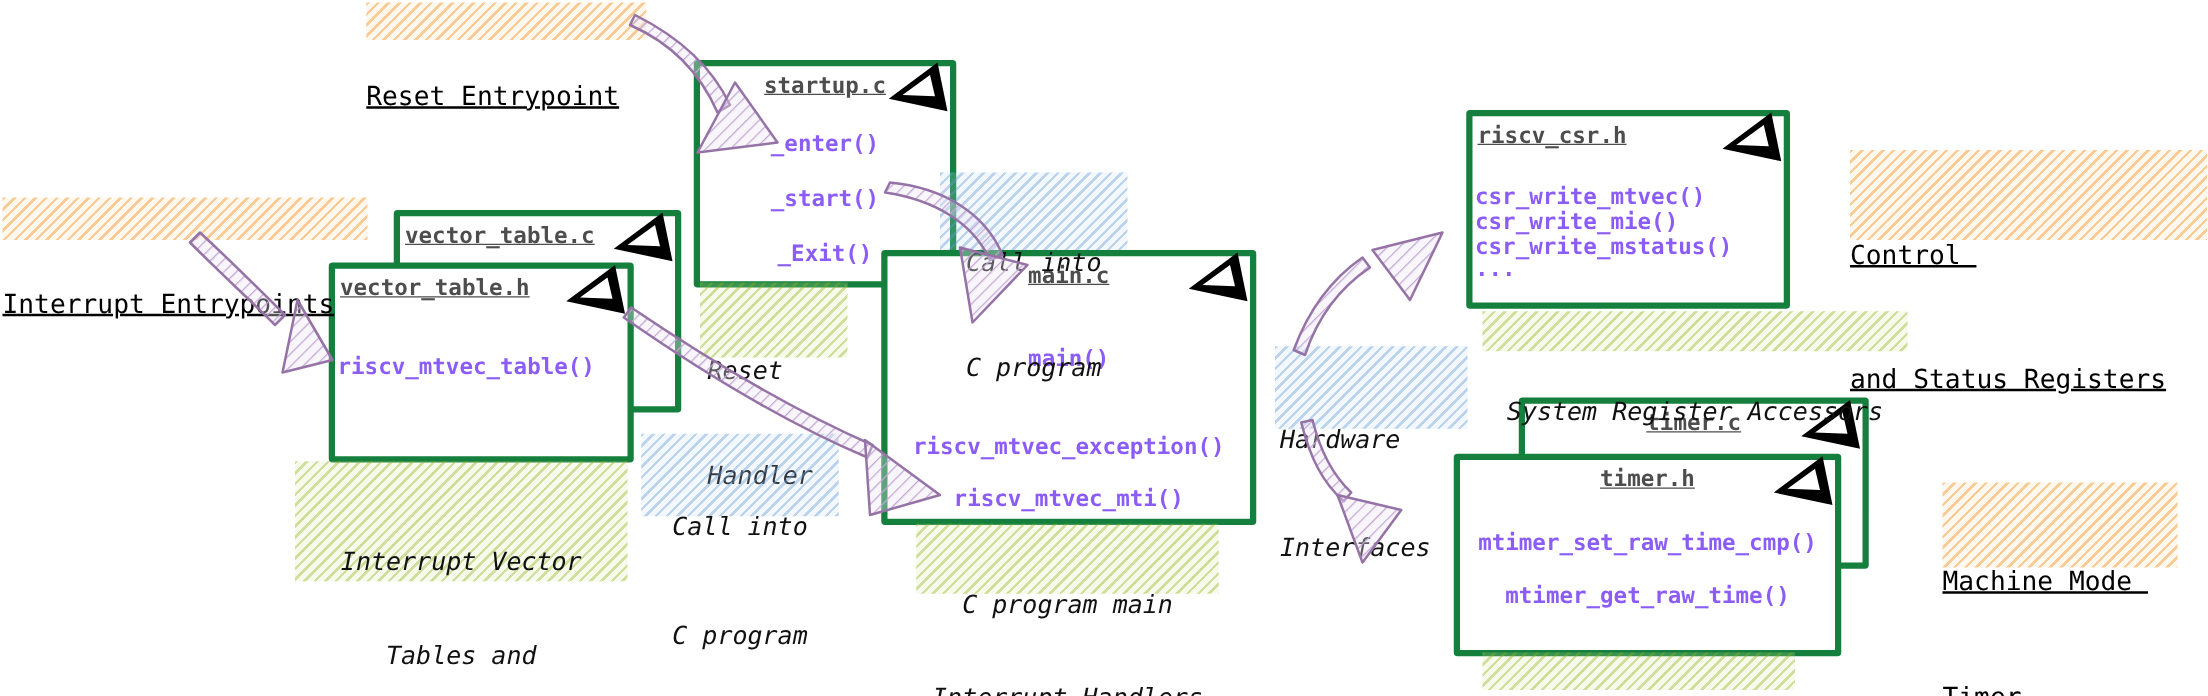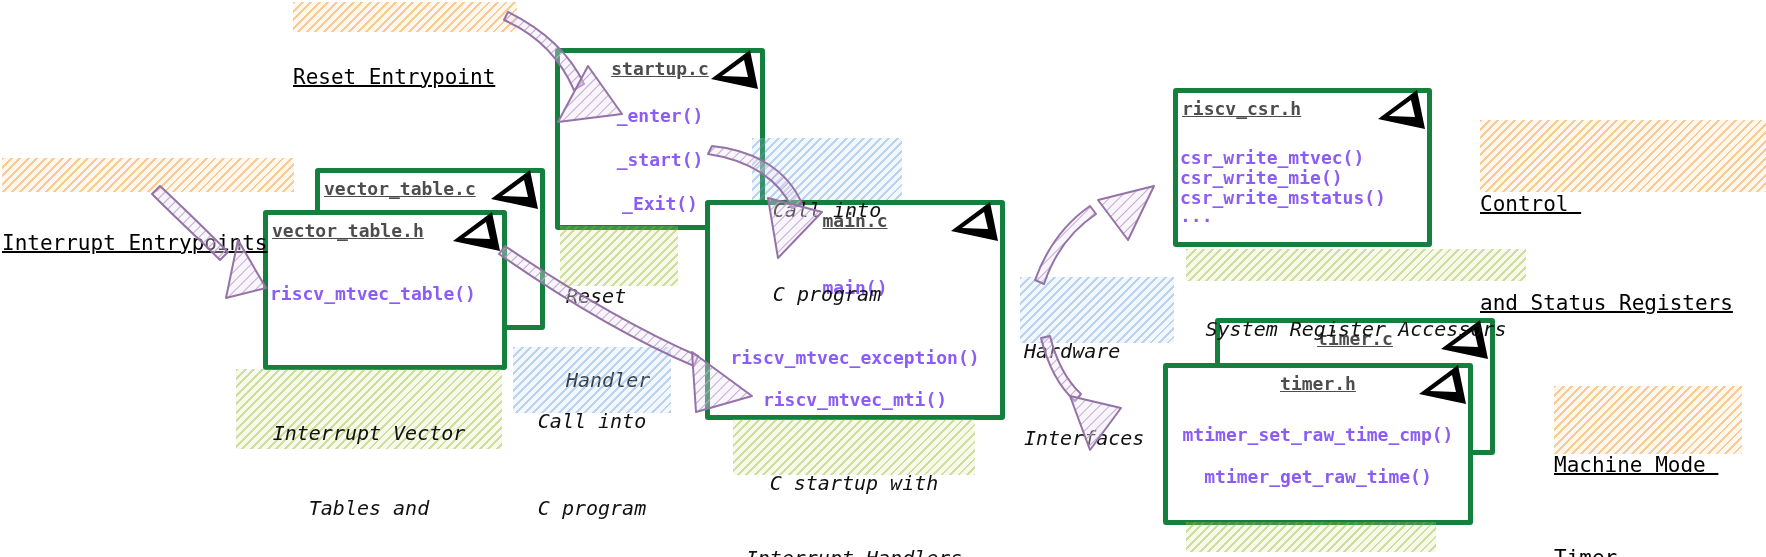--- a/index.html
+++ b/index.html
@@ -116,28 +116,28 @@
   <div class="hl bg-o z10" style="left:1554px;top:386px;width:188px;height:66px;line-height:31px;padding-top:2px;">
     <div>Machine Mode </div>
     <div>Timer</div>
   </div>
 
   <div class="cap bg-g z10" style="left:560px;top:226px;width:112px;height:60px;line-height:28px;text-align:left;padding-left:6px;">
     <div>Reset</div>
     <div>Handler</div>
   </div>
 
-  <div class="cap bg-g z10" style="left:236px;top:369px;width:266px;height:78px;line-height:25px;padding-top:2px;">
+  <div class="cap bg-g z10" style="left:236px;top:369px;width:266px;height:78px;line-height:25px;padding-top:18px;">
     <div>Interrupt Vector</div>
     <div>Tables and</div>
     
   </div>
 
   <div class="cap bg-g z10" style="left:733px;top:419px;width:242px;height:54px;line-height:25px;padding-top:2px;">
-    <div>C startup with</div>
+    <div>C program main</div>
     <div>Interrupt Handlers</div>
   </div>
 
   <div class="cap bg-g z10" style="left:1186px;top:249px;width:340px;height:32px;line-height:32px;">
     <div>System Register Accessors</div>
   </div>
 
   <div class="cap bg-g z10" style="left:1186px;top:522px;width:250px;height:30px;line-height:30px;">
     
   </div>

